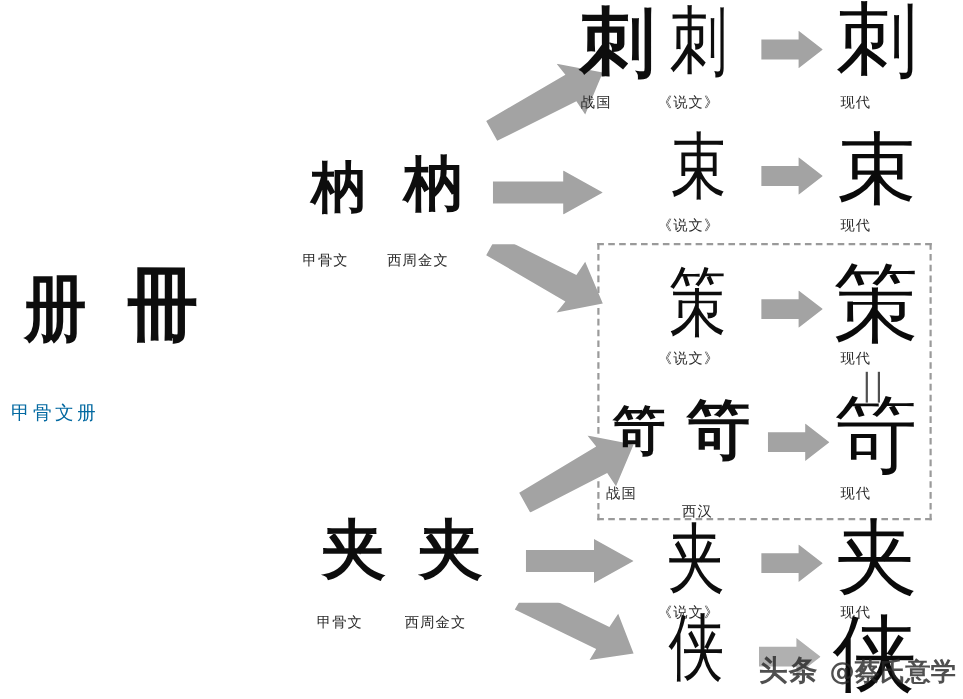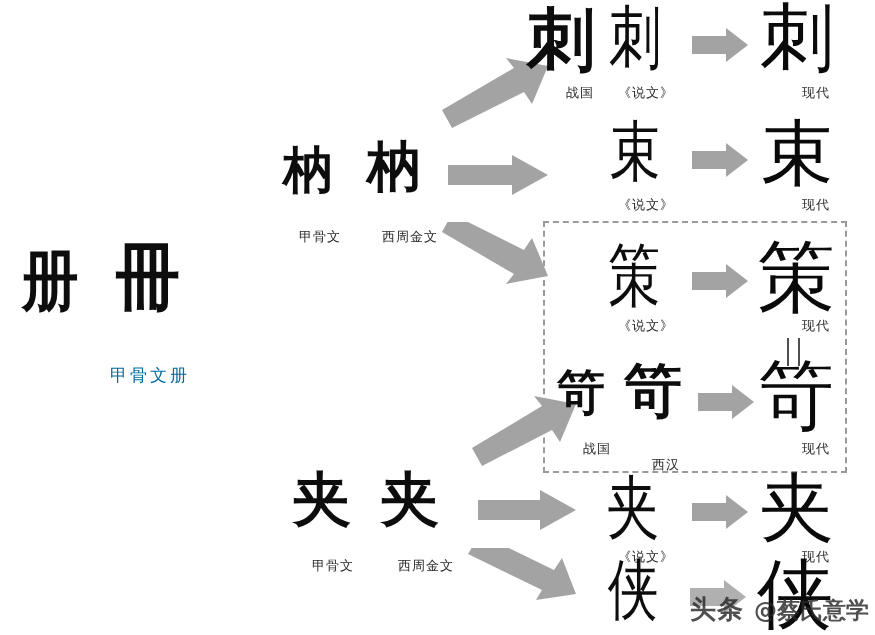--- a/index.html
+++ b/index.html
@@ -50,21 +50,21 @@
     transform: scaleX(0.92) scaleY(1.05);
     transform-origin: center center;
   }
 
   
   .caption {
     position: absolute;
     font-family: Liberation Sans, sans-serif;
     font-size: 13px;
     color: #2a2a2a;
-    text-align: right;
+    text-align: left;
     white-space: nowrap;
     letter-spacing: 1px;
     user-select: none;
   }
   .caption-lg {
     font-size: 17px;
     letter-spacing: 3px;
     color: #0369a1;
   }
 

